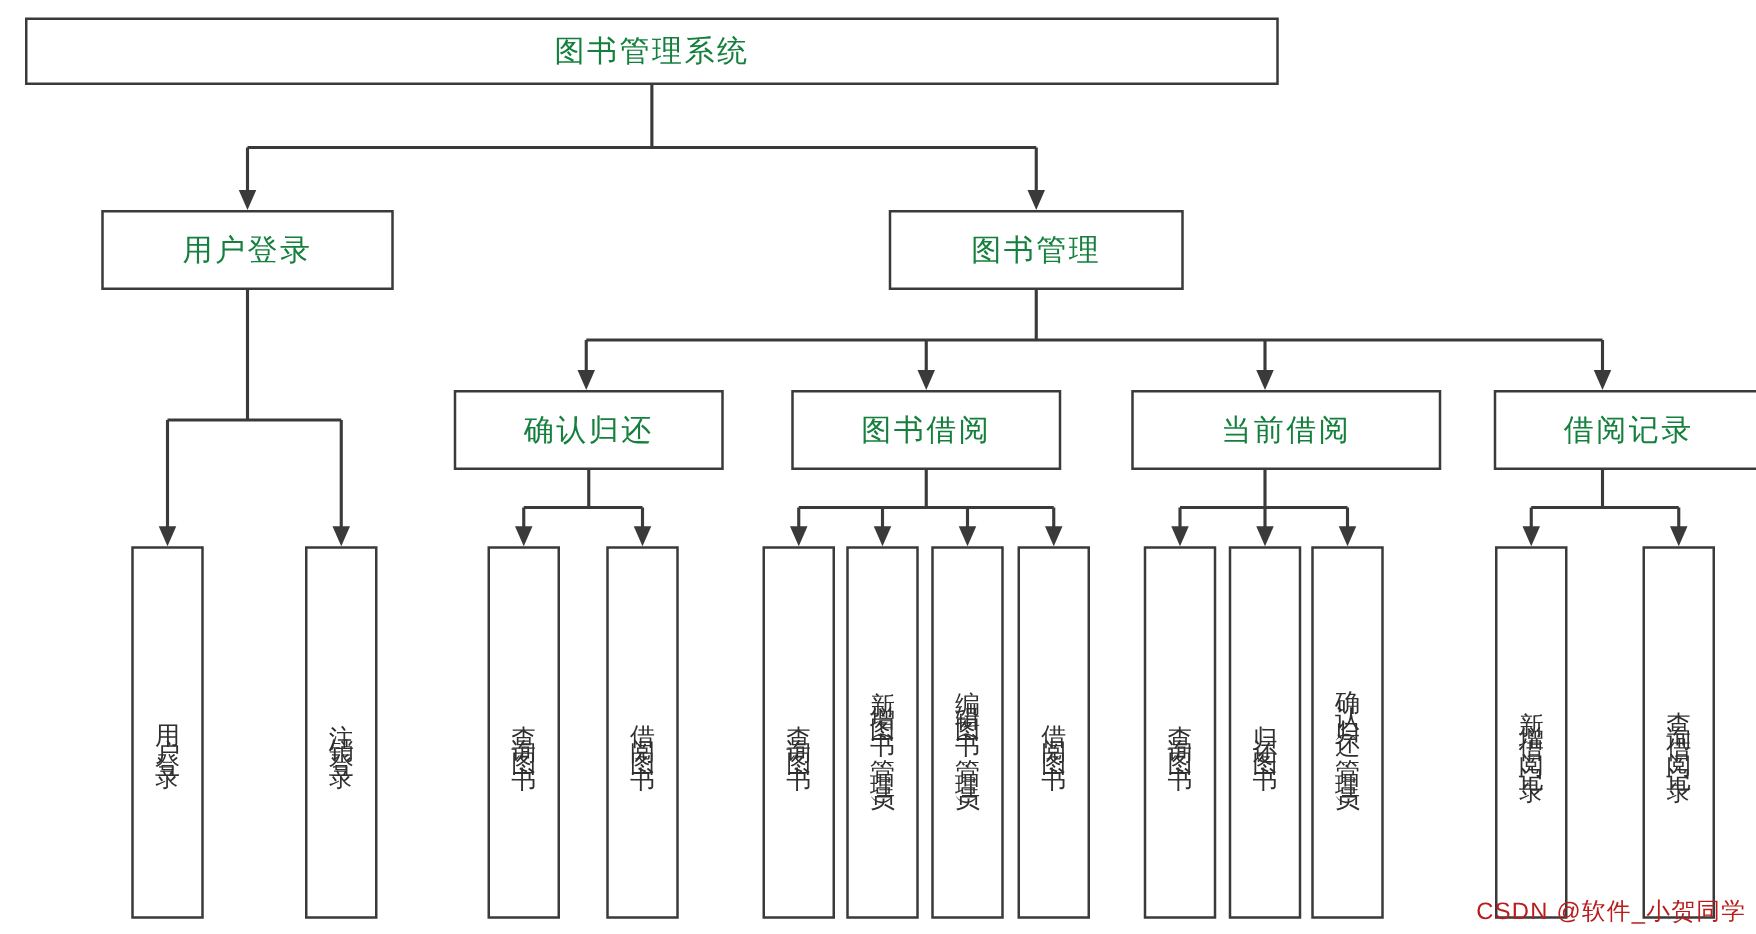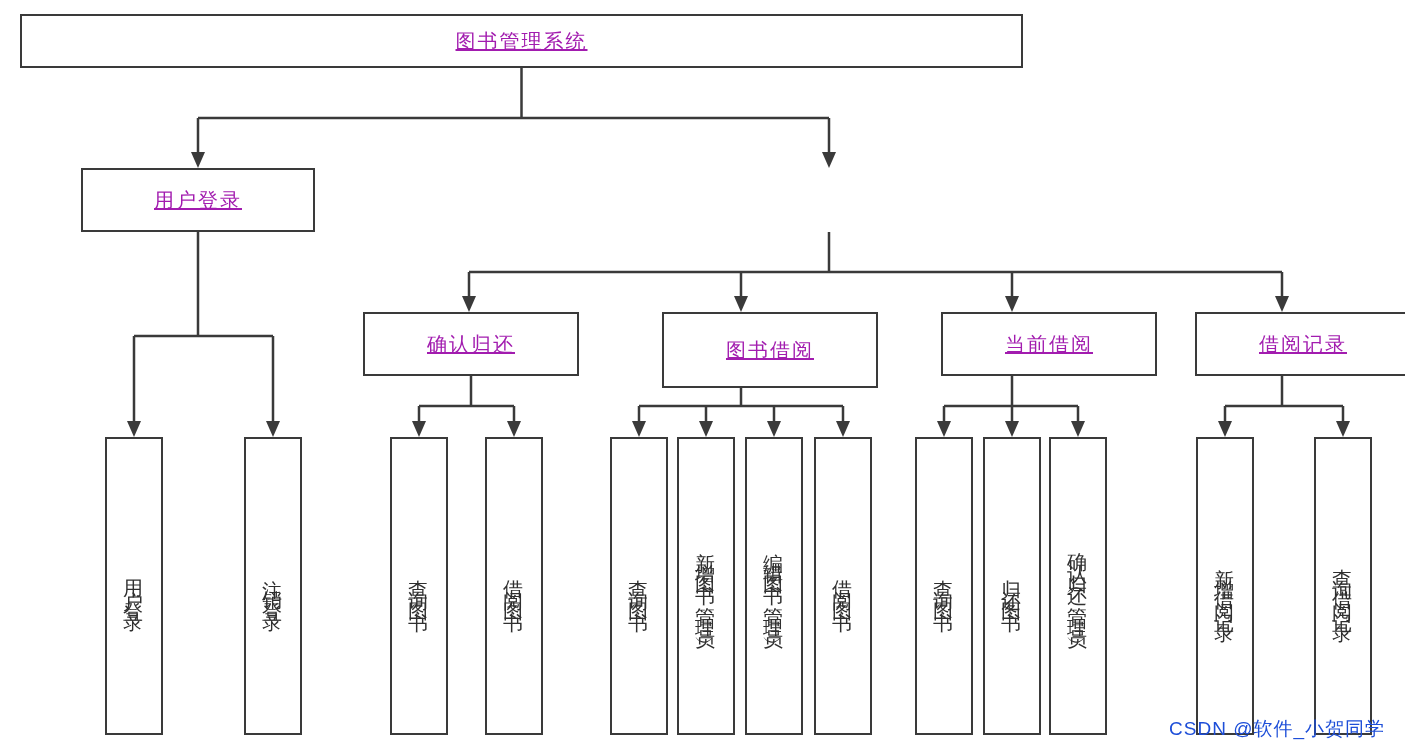--- a/index.html
+++ b/index.html
@@ -15,38 +15,37 @@
     position:absolute;
     box-sizing:border-box;
     background:#ffffff;
     border:2.5px solid #3a3a3a;
     display:flex;
     align-items:center;
     justify-content:center;
     z-index:2;
   }
   .hlbl{
-    color:#a21caf;
-    font-size:20px;
+    color:#15803d;
+    font-size:24px;
     letter-spacing:2px;
     white-space:nowrap;
-    text-decoration:underline;
   }
   .vlbl{
     color:#2f2f2f;
     font-size:20px;
     writing-mode:vertical-rl;
     letter-spacing:11px;
     white-space:nowrap;
   }
   #watermark{
     position:absolute;
-    right:20px;
+    right:8px;
     bottom:5px;
-    color:#1d4ed8;
+    color:#b91c1c;
     font-size:19px;
     letter-spacing:1px;
     z-index:5;
     white-space:nowrap;
   }
 </style>
 </head>
 <body>
 
 <div id="canvas">
@@ -94,28 +93,31 @@
     </g>
   </svg>
 
   <div class="box" style="left:20px;top:14px;width:1003px;height:54px">
     <span class="hlbl">图书管理系统</span>
   </div>
 
   <div class="box" style="left:81px;top:168px;width:234px;height:64px">
     <span class="hlbl">用户登录</span>
   </div>
+  <div class="box" style="left:711px;top:168px;width:236px;height:64px">
+    <span class="hlbl">图书管理</span>
+  </div>
 
   <div class="box" style="left:363px;top:312px;width:216px;height:64px">
     <span class="hlbl">确认归还</span>
   </div>
-  <div class="box" style="left:662px;top:312px;width:216px;height:76px">
+  <div class="box" style="left:633px;top:312px;width:216px;height:64px">
     <span class="hlbl">图书借阅</span>
   </div>
-  <div class="box" style="left:941px;top:312px;width:216px;height:64px">
+  <div class="box" style="left:905px;top:312px;width:248px;height:64px">
     <span class="hlbl">当前借阅</span>
   </div>
   <div class="box" style="left:1195px;top:312px;width:216px;height:64px">
     <span class="hlbl">借阅记录</span>
   </div>
 
   <div class="box" style="left:105px;top:437px;width:58px;height:298px">
     <span class="vlbl">用户登录</span>
   </div>
   <div class="box" style="left:244px;top:437px;width:58px;height:298px">

